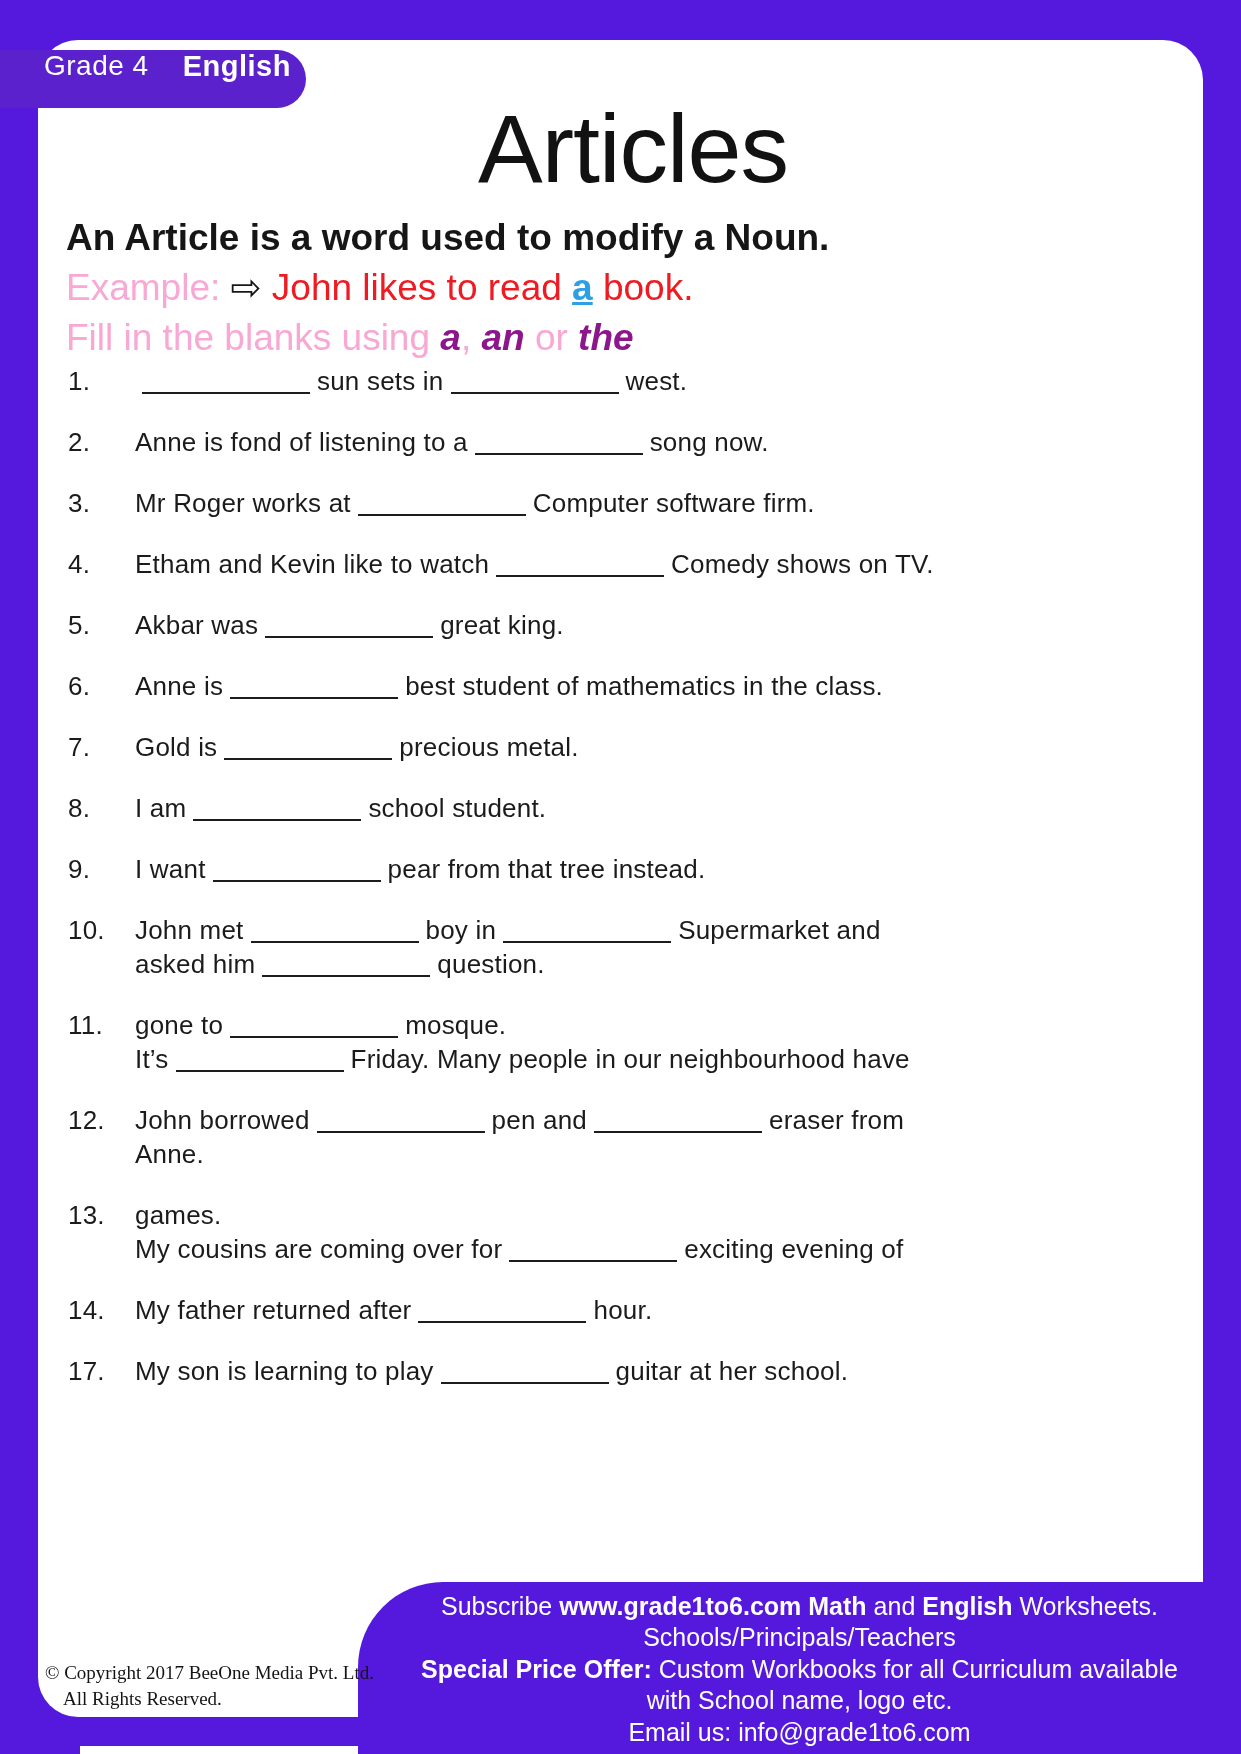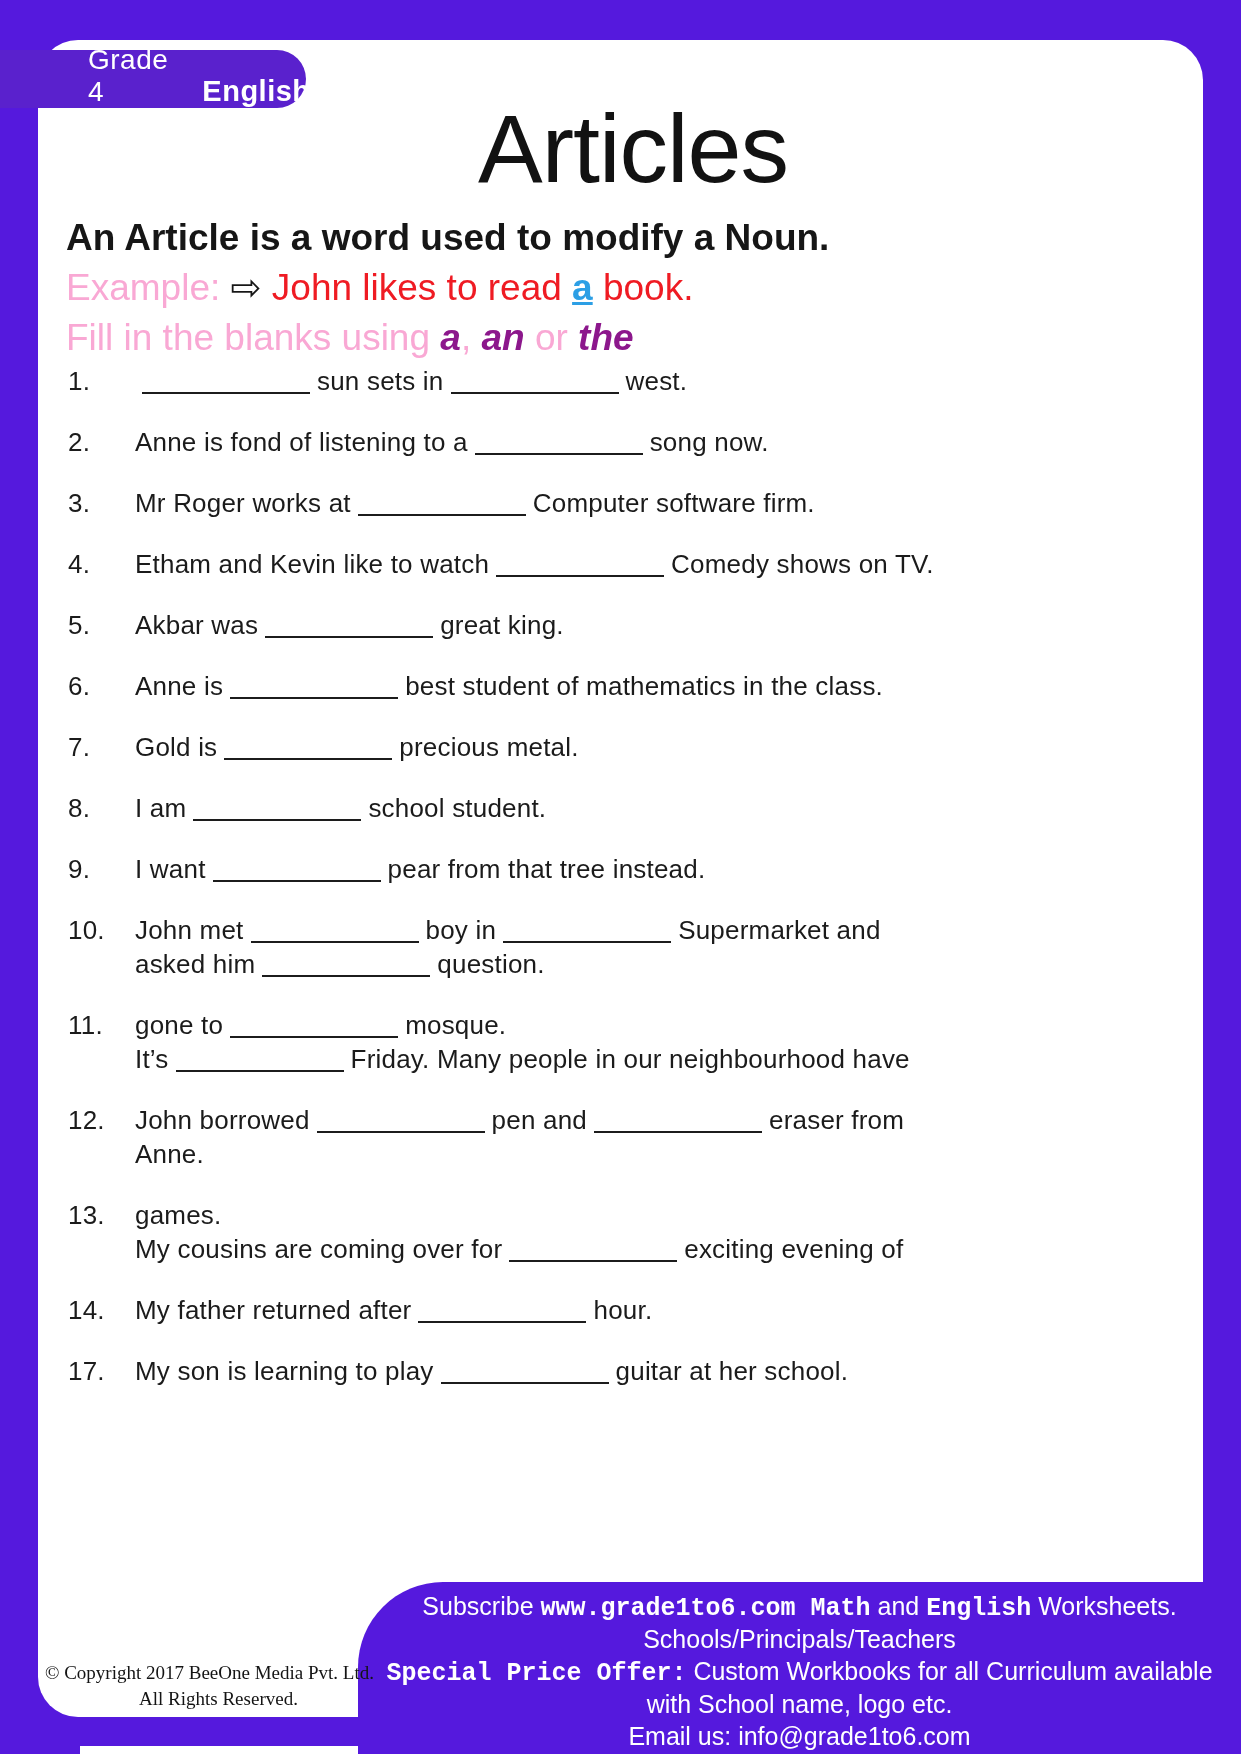--- a/index.html
+++ b/index.html
@@ -8,21 +8,21 @@
     background:var(--purple,#5519DD);
     font-family:"Liberation Sans","DejaVu Sans",sans-serif;
   }
   .sheet{
     position:absolute;left:38px;top:40px;width:1165px;height:1677px;
     background:#ffffff;border-radius:40px;
   }
   .badge{
     position:absolute;left:0;top:50px;width:306px;height:58px;
     background:var(--badge,#5A21CD);border-radius:0 29px 29px 0;
-    display:flex;align-items:flex-end;padding-left:88px;box-sizing:border-box;
+    display:flex;align-items:flex-start;padding-left:44px;box-sizing:border-box;
     color:#ffffff;z-index:3;
   }
   .badge .grade{font-size:28px;font-weight:400;letter-spacing:.5px;}
   .badge .subject{font-size:29px;font-weight:700;margin-left:34px;letter-spacing:.5px;}
   .title{
     position:absolute;left:38px;top:100px;width:1190px;text-align:center;
     font-size:97px;font-weight:400;color:#121212;letter-spacing:-1px;line-height:1;z-index:2;
   }
   .intro{
     position:absolute;left:66px;top:213px;width:1110px;
@@ -44,25 +44,25 @@
     display:inline-block;width:168px;height:0;
     border-bottom:2.5px solid #1c1c1c;vertical-align:-4px;margin:0 7px;
   }
   .footer{
     position:absolute;left:358px;top:1582px;width:883px;height:172px;
     background:var(--purple,#5519DD);border-top-left-radius:85px;
     color:#ffffff;text-align:center;padding-top:9px;box-sizing:border-box;
     font-size:25px;line-height:31.4px;z-index:2;
   }
   .footer p{margin:0;}
-  .footer .b{font-weight:700;font-family:Liberation Mono, monospace;}
+  .footer .b{font-weight:700;}
   .copyright{
     position:absolute;left:45px;top:1660px;
     font-family:"Liberation Serif","DejaVu Serif",serif;
-    font-size:19px;line-height:26px;color:#141414;z-index:2;text-align:center;
+    font-size:19px;line-height:26px;color:#141414;z-index:2;
   }
   .copyright .l2{margin-left:18px;}
   .bottom-strip{position:absolute;left:80px;bottom:0;width:278px;height:8px;background:#ffffff;}
 </style>
 </head>
 <body>
 
 <div class="page">
 
   <div class="sheet"></div>

